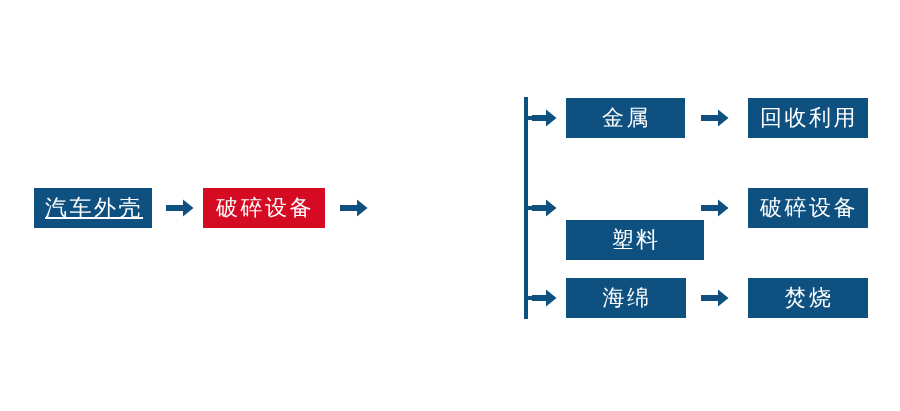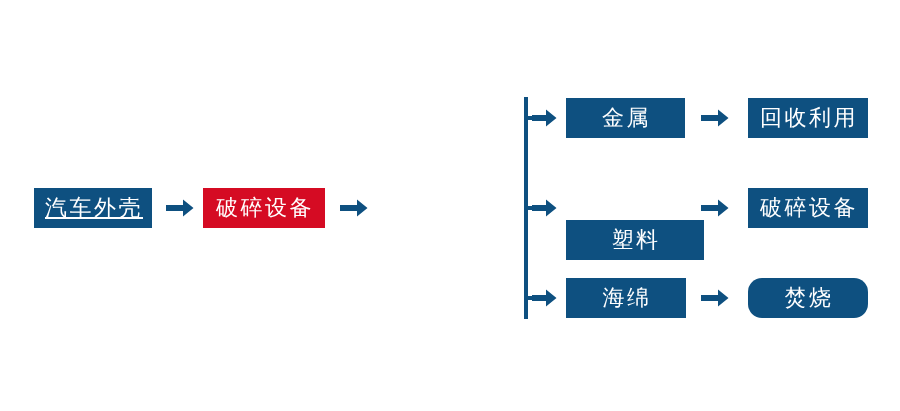--- a/index.html
+++ b/index.html
@@ -121,15 +121,15 @@
   </div>
 
   <div class="node blue" style="left:566px; top:278px; width:120px;">海绵</div>
 
   <div class="arrow" style="left:701px; top:287px;">
     <svg width="28" height="22" viewBox="0 0 28 22" aria-hidden="true">
       <path d="M0 8 H17 V2.5 L27.5 11 L17 19.5 V14 H0 Z" fill="#0E5080"></path>
     </svg>
   </div>
 
-  <div class="node blue" style="left:748px; top:278px; width:120px;border-radius:14px;">焚烧</div>
+  <div class="node blue" style="left:748px; top:278px; width:120px;">焚烧</div>
 
 </div>
 
 </body></html>

